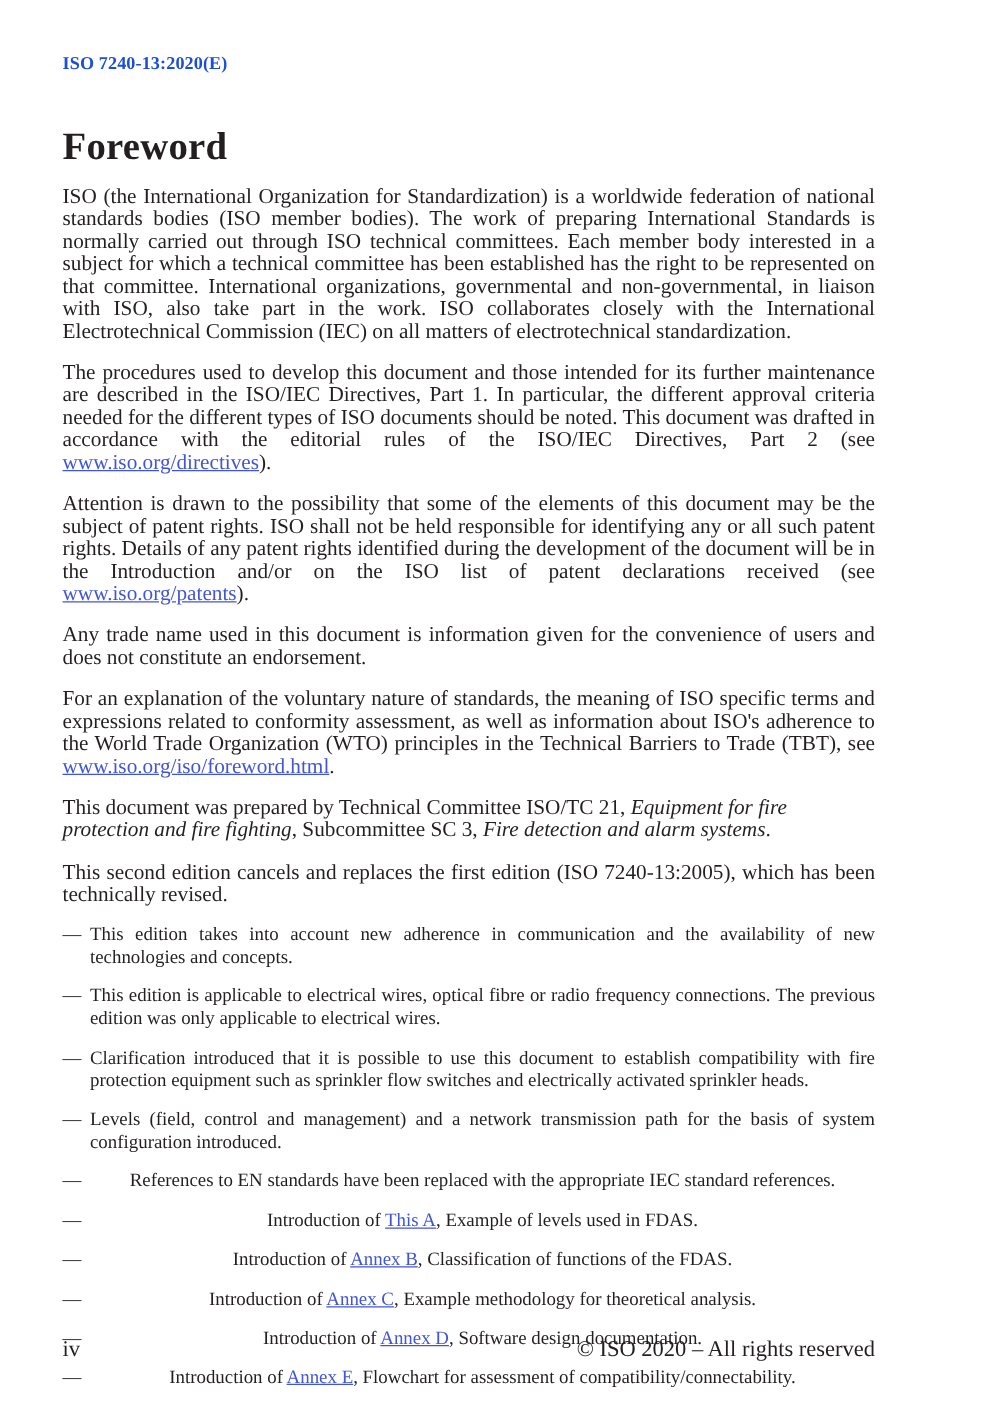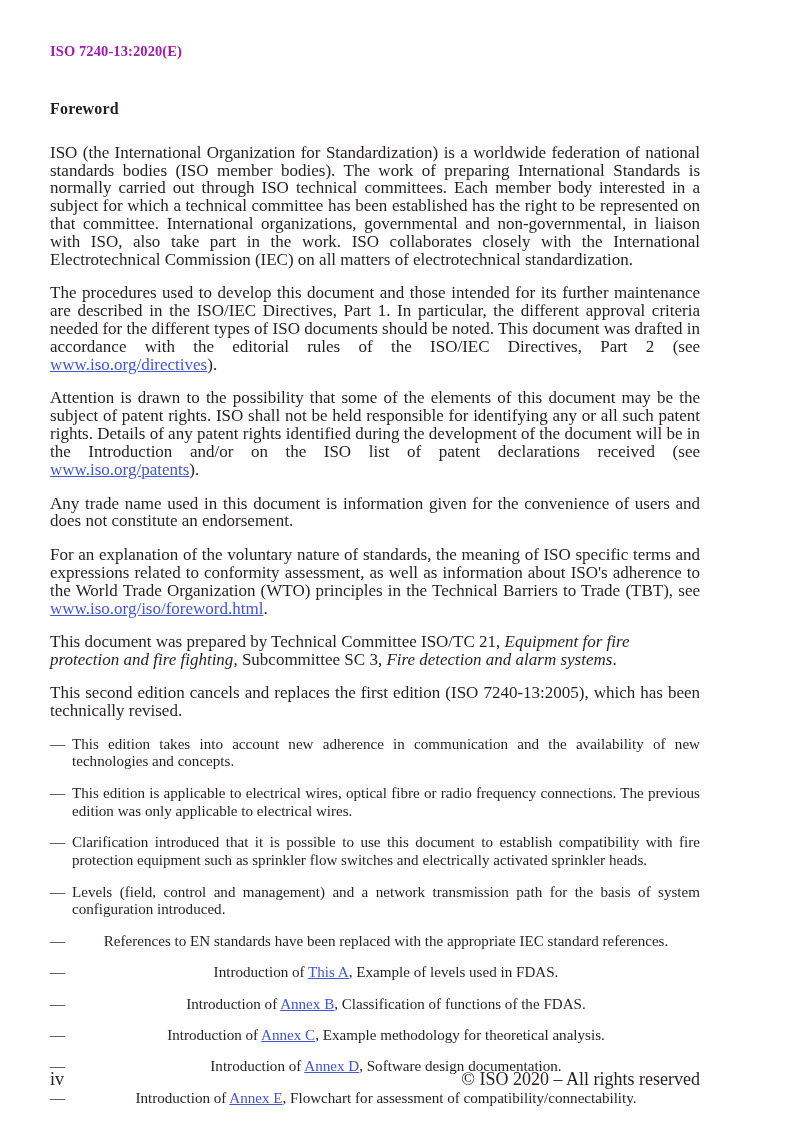--- a/index.html
+++ b/index.html
@@ -22,32 +22,32 @@
     height: 1122px;
     box-sizing: border-box;
   }
   .header-id {
     position: absolute;
     left: 50px;
     top: 43px;
     font-size: 14.5px;
     font-weight: bold;
     letter-spacing: 0.1px;
-    color: #a21caf;
+    color: #1d4ed8;
   }
   .content {
     position: absolute;
     left: 50px;
     top: 100px;
     width: 650px;
   }
   h1.foreword {
-    font-size: 16px;
+    font-size: 31px;
     font-weight: bold;
-    margin: 0 0 26px 0;
+    margin: 0 0 14px 0;
     letter-spacing: 0.2px;
     line-height: 1.1;
     color: #231f20;
   }
   p.body-par {
     font-size: 17px;
     line-height: 17.9px;
     text-align: justify;
     text-justify: inter-word;
     margin: 0 0 15.5px 0;

